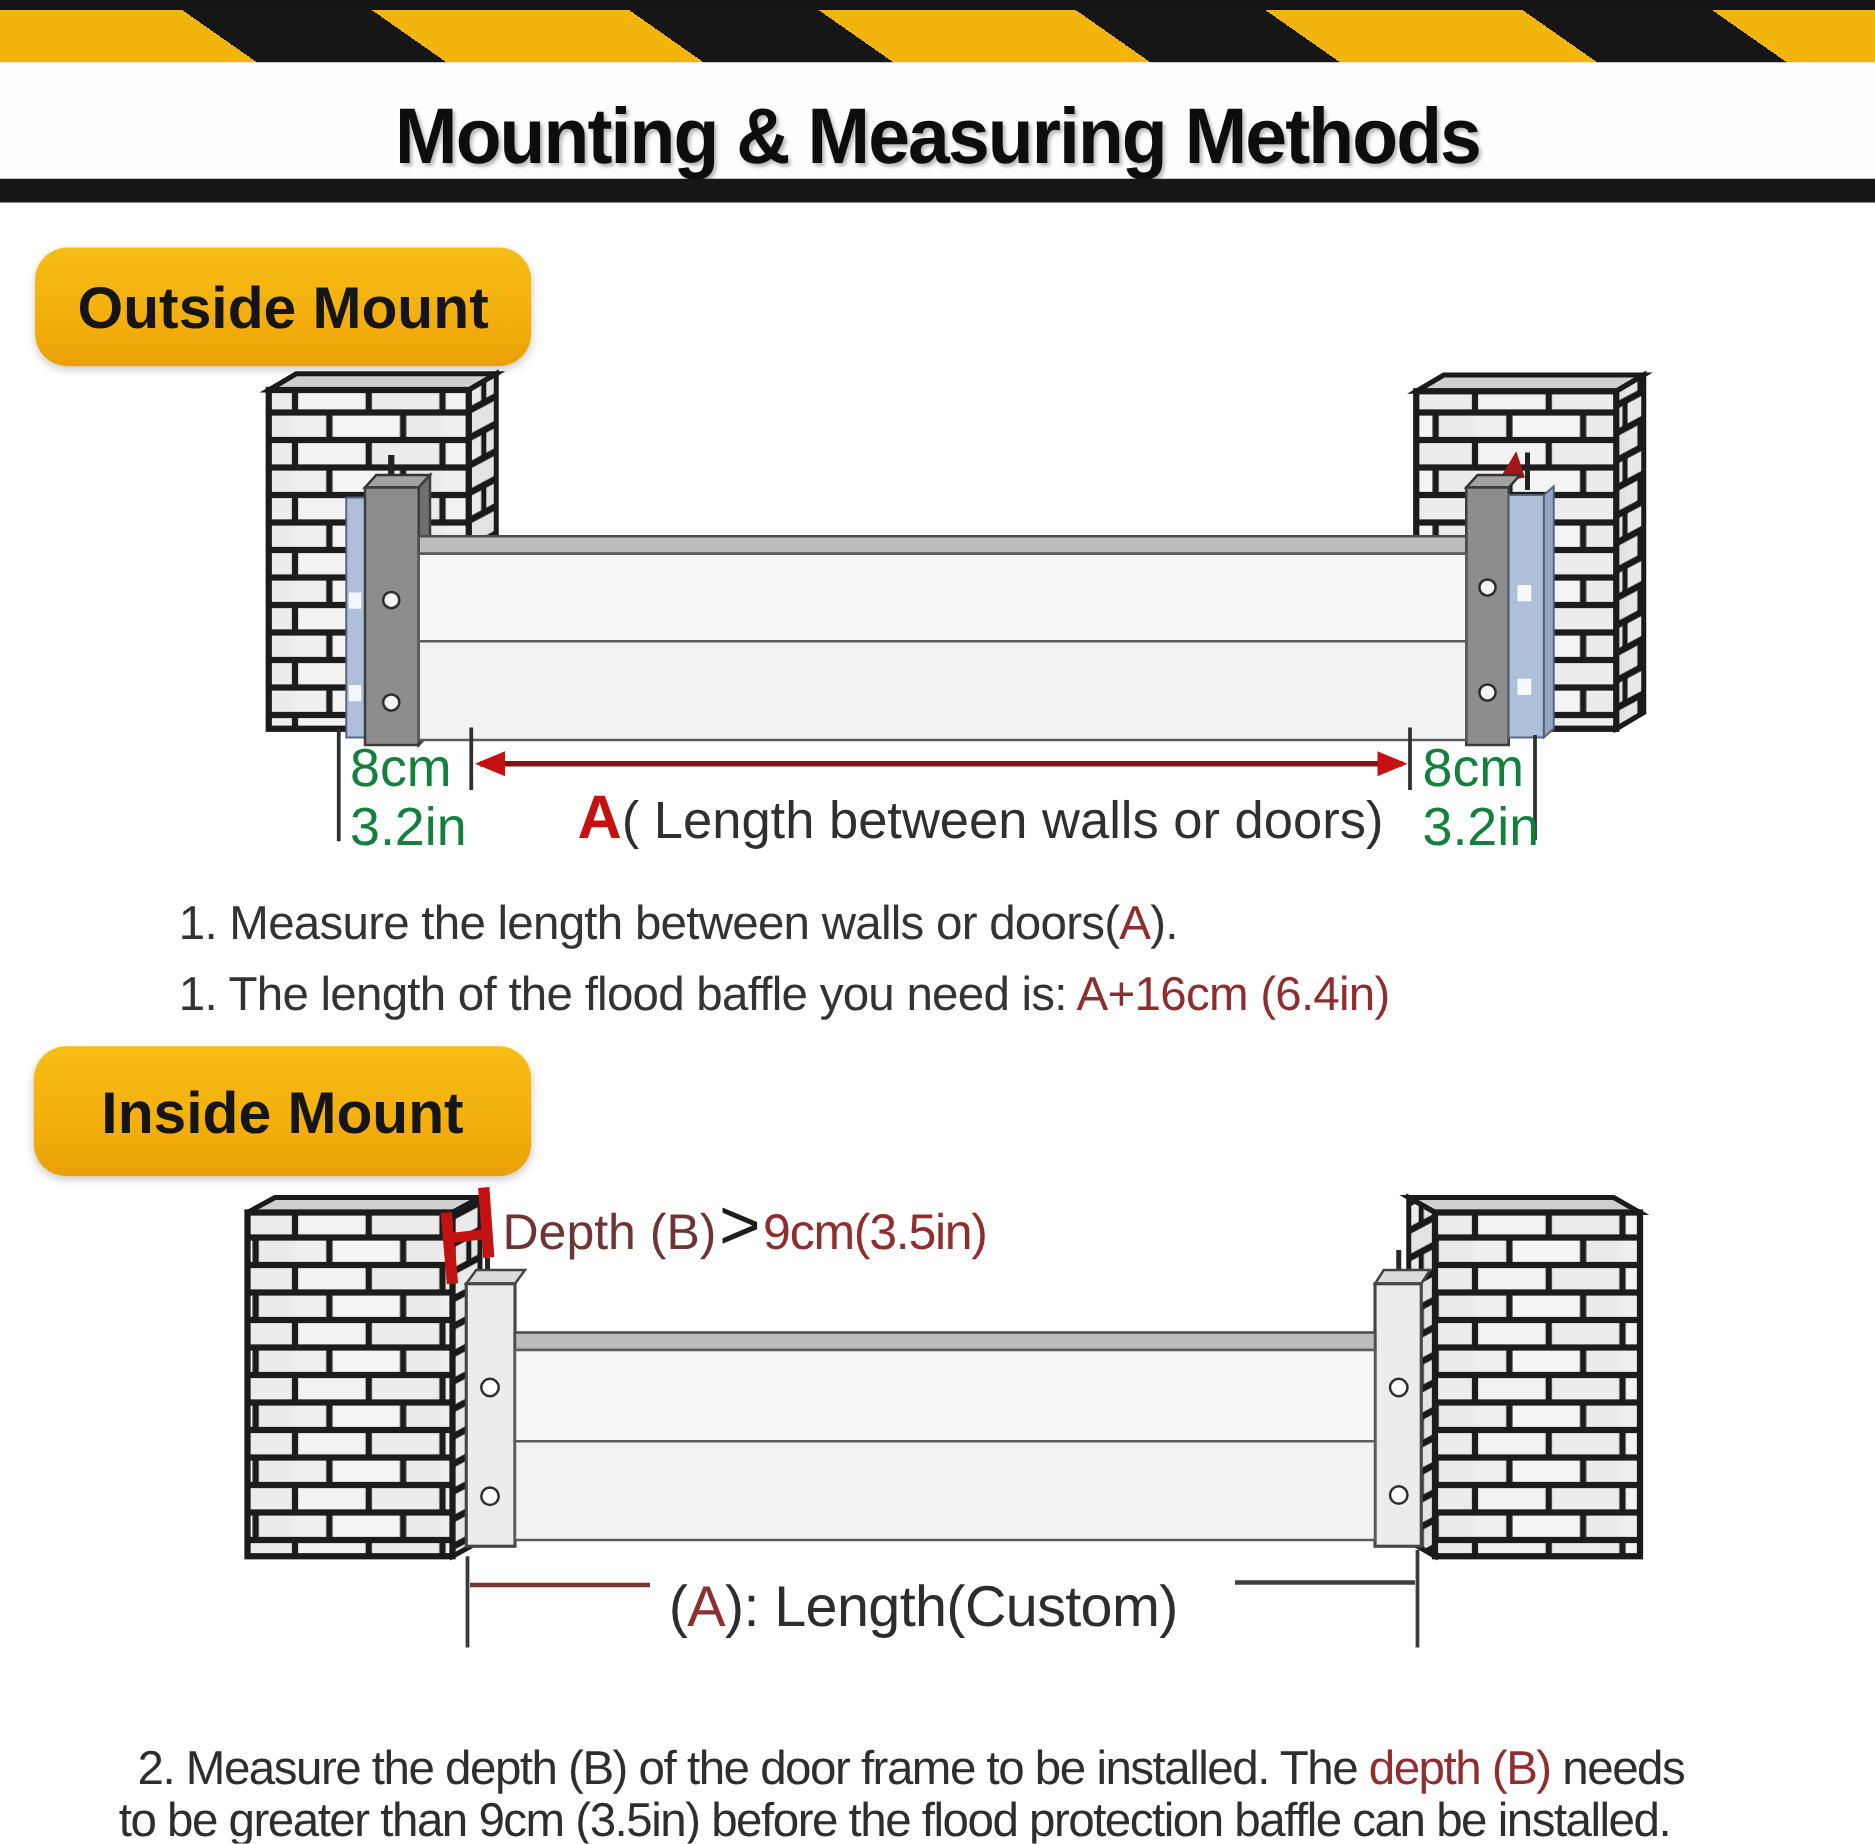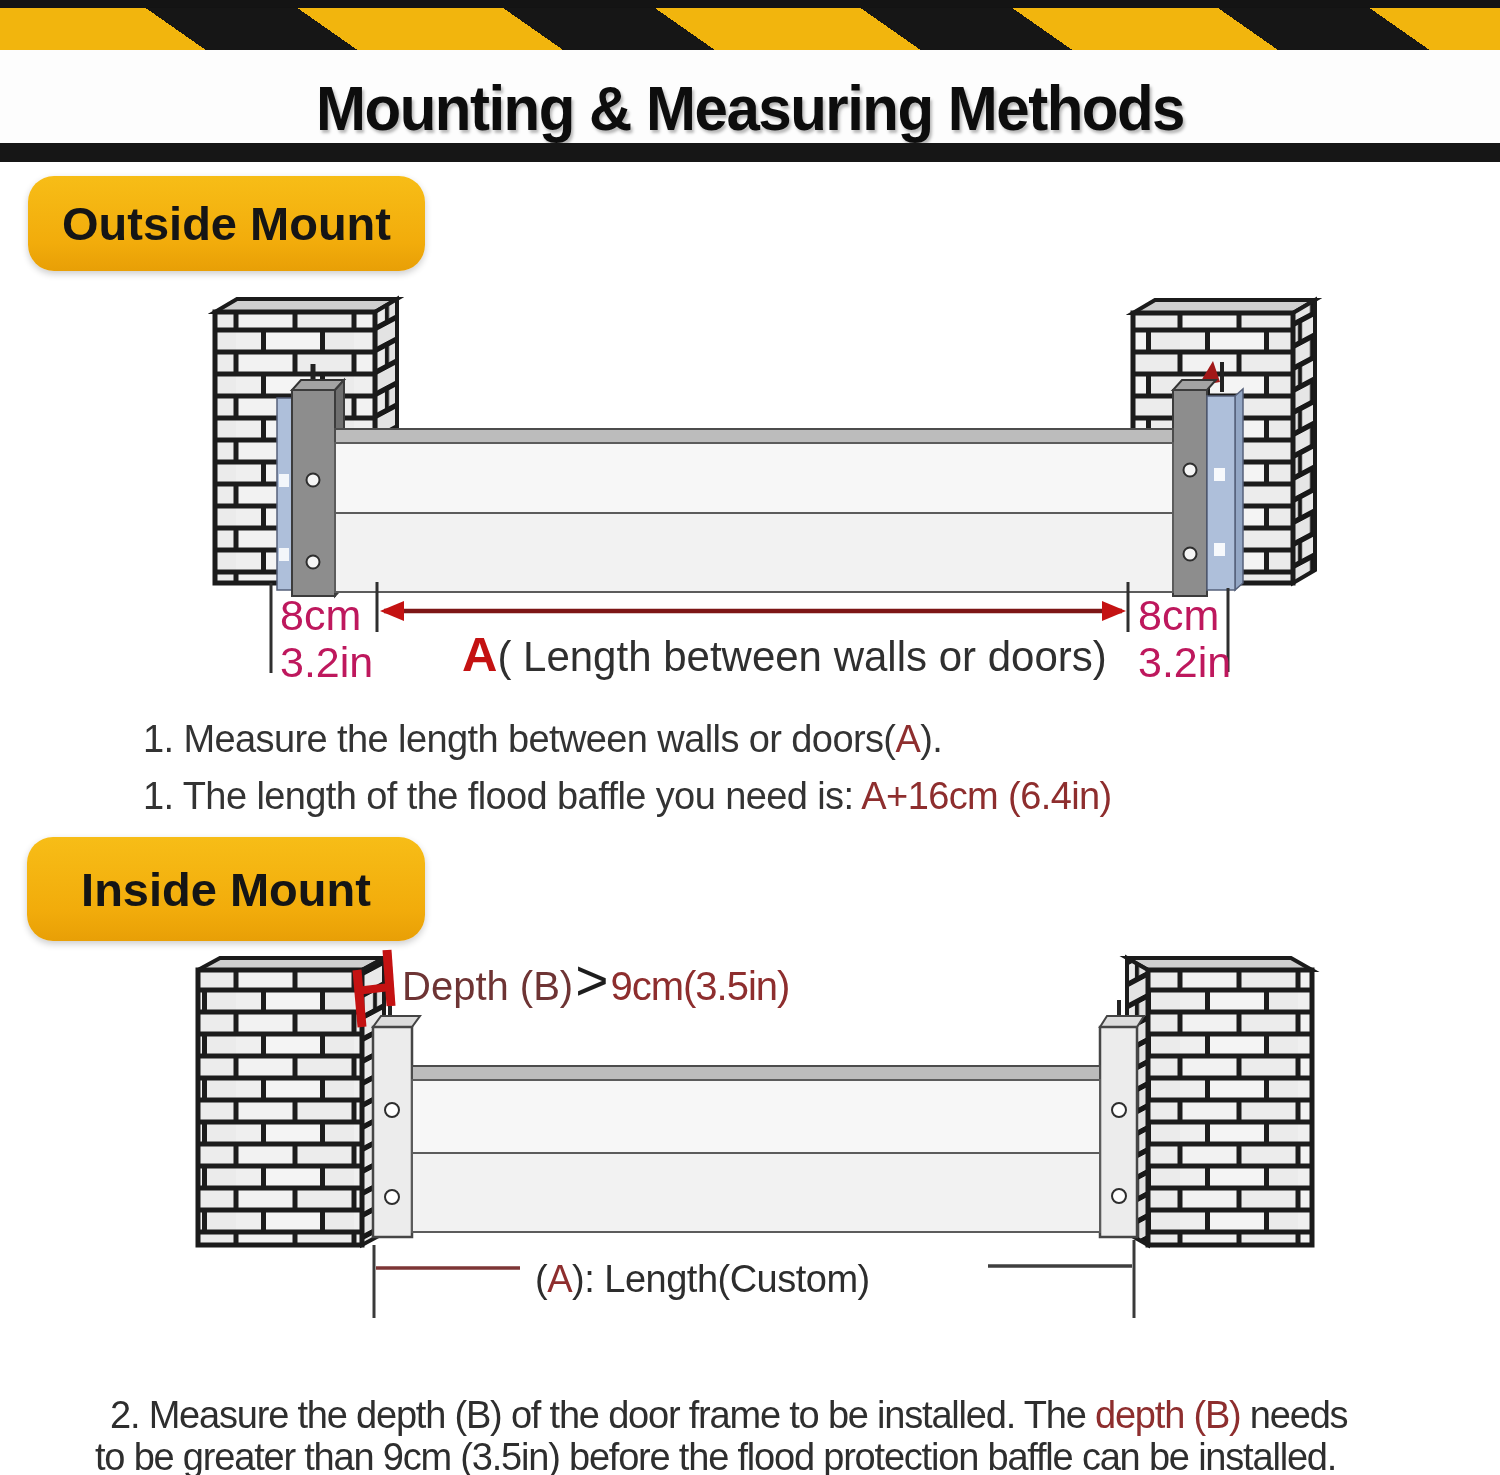--- a/index.html
+++ b/index.html
@@ -26,38 +26,38 @@
     text-shadow:2px 3px 3px rgba(0,0,0,.28);transform:scaleY(1.05);
   }
   .black-bar{position:absolute;left:0;top:143px;width:100%;height:19px;background:#161616;z-index:4;}
   
   .badge{
     position:absolute;z-index:3;display:flex;align-items:center;justify-content:center;
     background:linear-gradient(180deg,#f7bd17 0%,var(--badge-yellow,#F2AC0B) 70%,#e89f06 100%);
     border-radius:26px;color:#151515;font-size:47px;font-weight:600;letter-spacing:0;
     box-shadow:0 3px 7px rgba(0,0,0,.2);
   }
-  .badge-outside{left:28px;top:176px;width:397px;height:95px;}
+  .badge-outside{left:28px;top:198px;width:397px;height:95px;}
   .badge-inside{left:27px;top:837px;width:398px;height:104px;}
   
   .diagram-layer{position:absolute;left:0;top:0;z-index:1;}
   
   .labels{position:absolute;left:0;top:0;width:100%;height:100%;z-index:2;}
   .labels > div{position:absolute;white-space:nowrap;}
-  .dim-col span{display:block;font-size:43px;line-height:47px;color:#be185d;}
+  .dim-col span{display:block;font-size:43px;line-height:47px;color:#15803d;}
   .span-label{display:flex;align-items:baseline;}
   .marker-a{color:var(--bright-red,#C41212);font-size:49px;font-weight:700;}
   .span-rest{font-size:42px;color:#2f2f2f;}
   .step{font-size:38px;letter-spacing:-0.6px;color:#333;}
   .red-inline{color:var(--label-red,#8E2E2E);}
   .depth-label{display:flex;align-items:baseline;}
   .depth-name{font-size:40px;color:var(--maroon,#6E3434);}
   .depth-op{font-size:57px;color:#1d1d1d;margin:0 2px;}
   .depth-value{font-size:40px;color:var(--label-red,#8E2E2E);letter-spacing:-1px;}
-  .inside-span-label{font-size:38px;color:#2d2d2d;letter-spacing:-0.5px;}
+  .inside-span-label{font-size:46px;color:#2d2d2d;letter-spacing:-0.5px;}
   .small-steps{font-size:38px;letter-spacing:-1.2px;color:#2e2e2e;}
 </style>
 </head>
 <body>
 
 <div class="page">
 
   <svg class="diagram-layer" width="1500" height="1475" viewBox="0 0 1500 1475" aria-hidden="true">
     <defs>
       <pattern id="brickFront" width="118" height="44" patternUnits="userSpaceOnUse">

